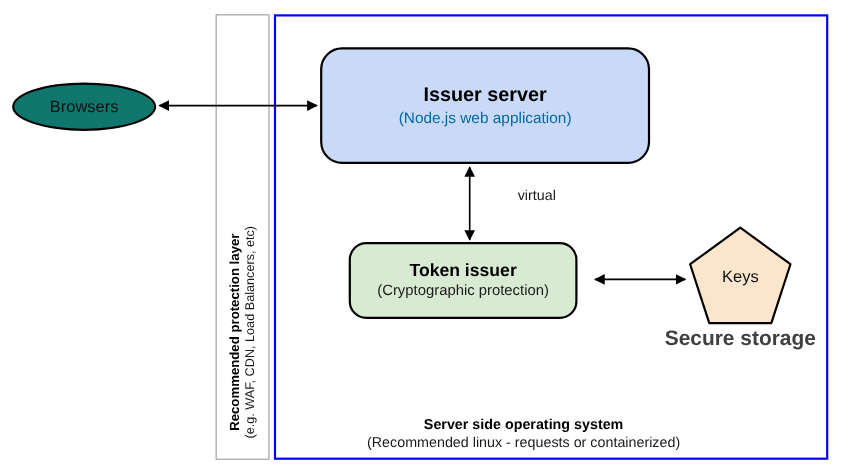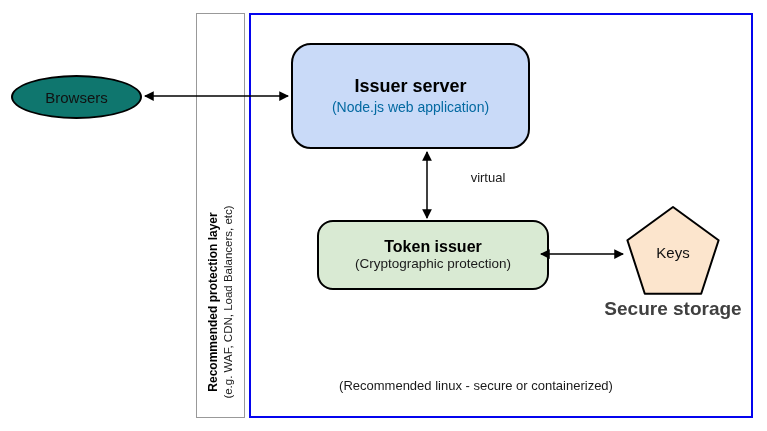--- a/index.html
+++ b/index.html
@@ -49,34 +49,34 @@
     border: 2px solid #000000;
     border-radius: 50%;
     display: flex; align-items: center; justify-content: center;
     font-size: 15px;
     color: #111111;
     z-index: 2;
   }
   .issuer-box {
     position: absolute;
     left: 291px; top: 43px;
-    width: 239px; height: 106px;
+    width: 300px; height: 106px;
     border: 2px solid #000000;
     border-radius: 20px;
     display: flex; flex-direction: column; align-items: center; justify-content: center;
     z-index: 2;
     text-align: center;
   }
   .issuer-box .title { font-size: 18px; font-weight: bold; color: #000000; line-height: 1.2; }
   .issuer-box .subtitle { font-size: 14px; color: #0369a1; line-height: 1.3; }
 
   .token-issuer-box {
     position: absolute;
     left: 317px; top: 220px;
-    width: 232px; height: 70px;
+    width: 208px; height: 70px;
     border: 2px solid #000000;
     border-radius: 16px;
     display: flex; flex-direction: column; align-items: center; justify-content: center;
     z-index: 2;
     text-align: center;
   }
   .token-issuer-box .title { font-size: 16px; font-weight: bold; color: #000000; line-height: 1.2; }
   .token-issuer-box .subtitle { font-size: 13.5px; color: #1a1a1a; line-height: 1.25; }
 
   .pentagon-wrap {
@@ -198,16 +198,17 @@
   <div class="pentagon-wrap">
     <svg width="106" height="98" viewBox="0 0 106 98" xmlns="http://www.w3.org/2000/svg">
       <polygon points="53,5 98.6,38.2 81.2,91.8 24.8,91.8 7.4,38.2" stroke="#000000" stroke-width="2" stroke-linejoin="round" fill="#fce5cd"></polygon>
     </svg>
   </div>
   <div class="keys-label">Keys</div>
 
   <div class="secure-storage-label label">Secure storage</div>
 
   <div class="server-os-label label">
-    <div class="l2">(Recommended linux - secure or containerized)</div>
+    <div class="l1">Server side operating system</div>
+    <div class="l2">(Recommended linux - requests or containerized)</div>
   </div>
 
 </div>
 
 </body></html>

